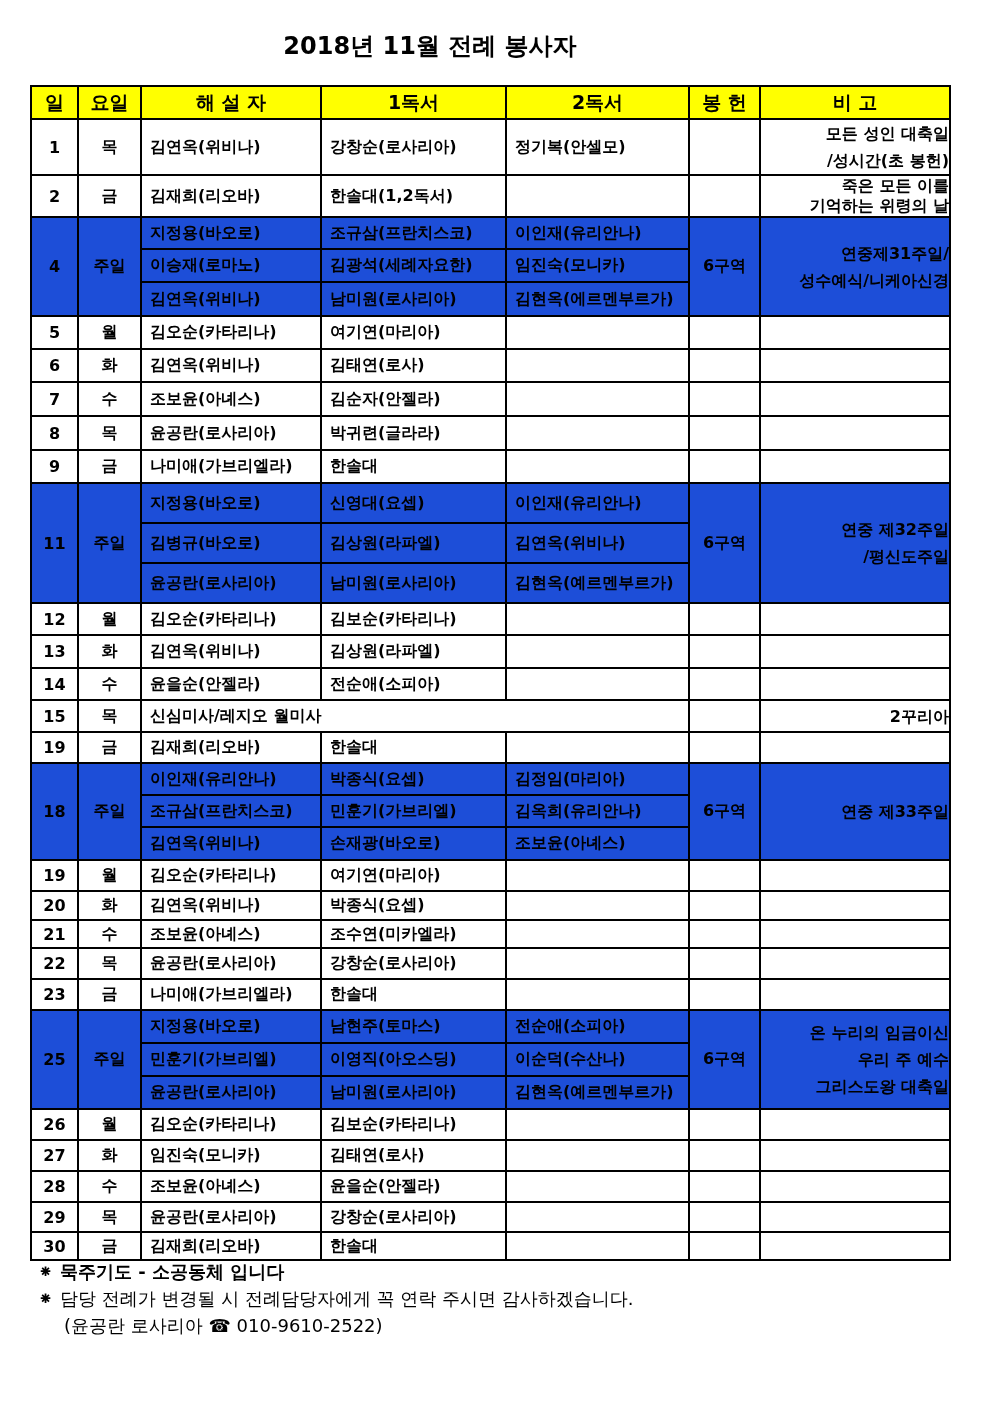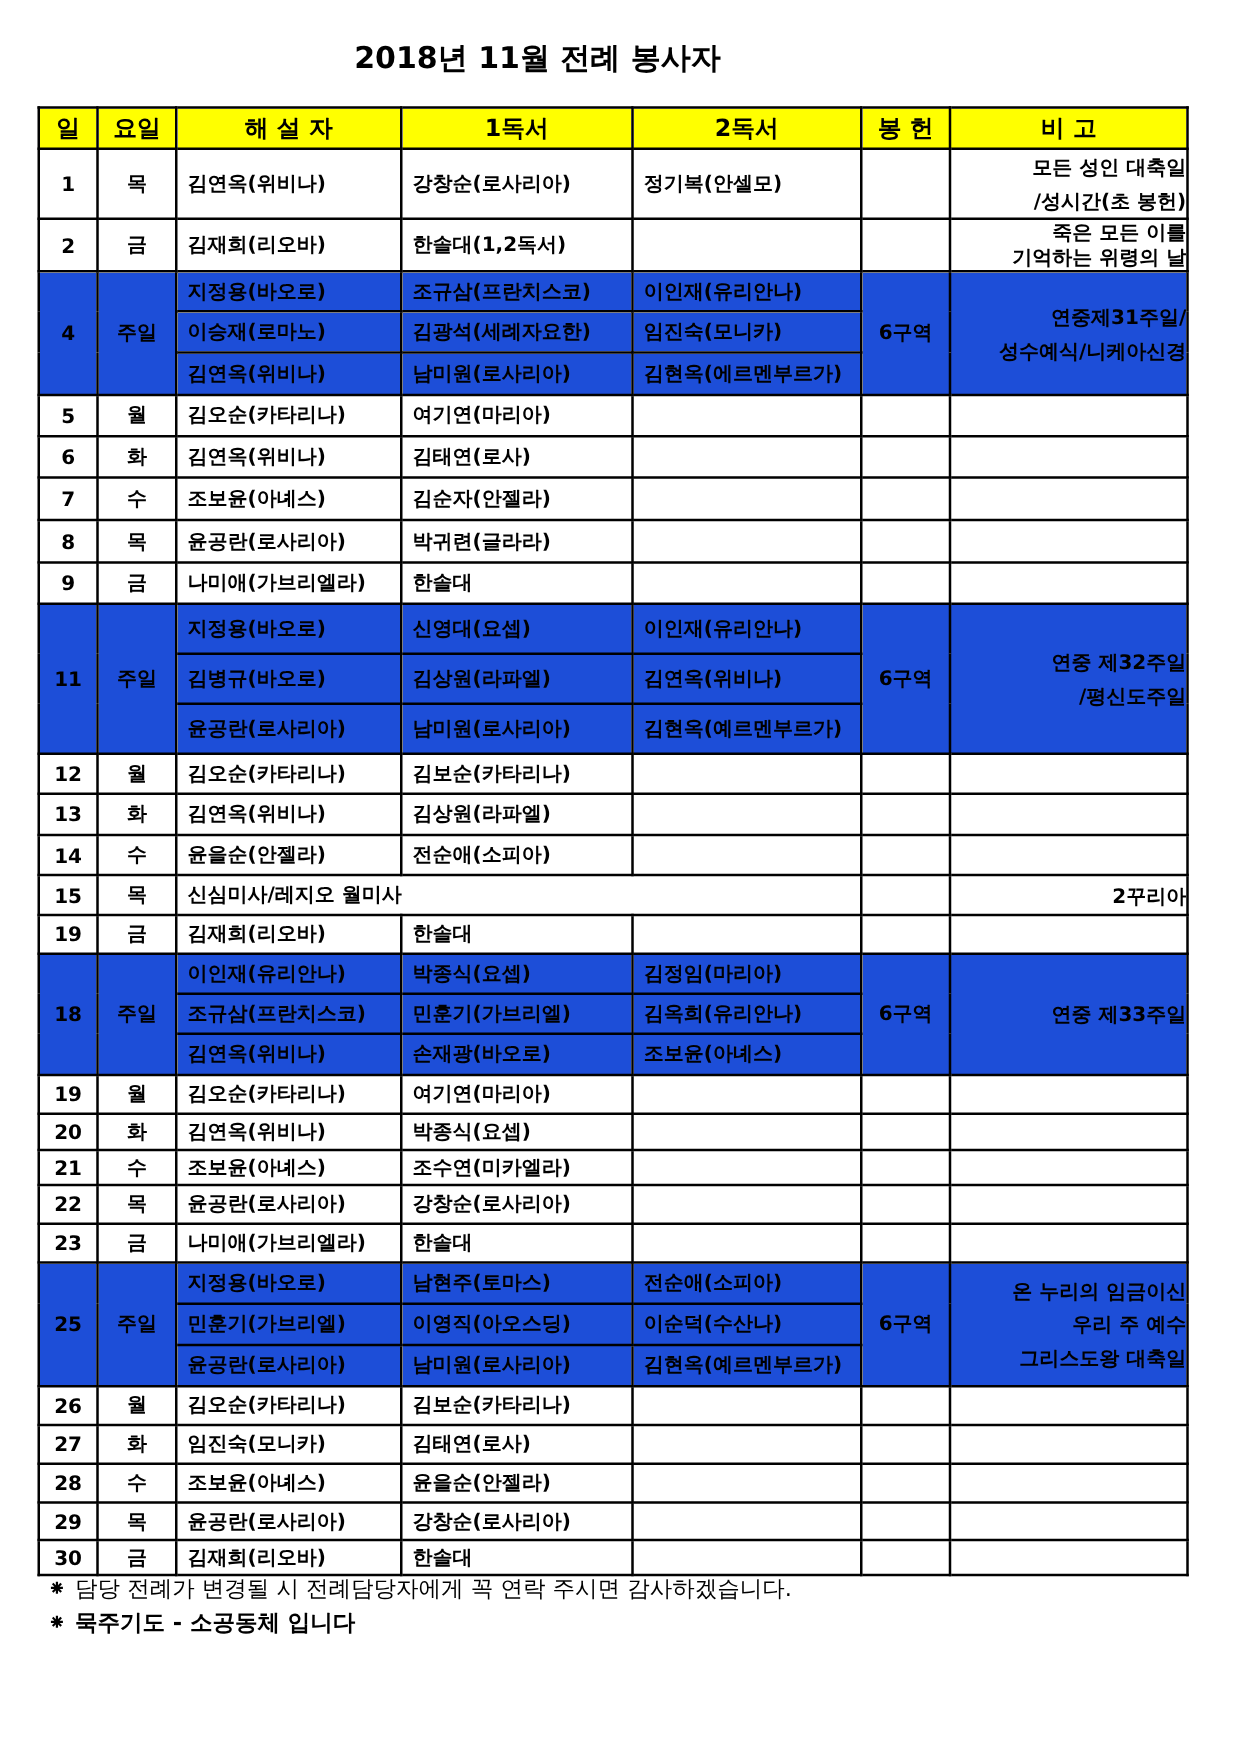--- a/index.html
+++ b/index.html
@@ -317,15 +317,16 @@
         <td class="l">김재희(리오바)</td>
         <td class="l">한솔대</td>
         <td class="l"></td>
         <td class="c"></td>
         <td class="note"></td>
       </tr>
     </tbody>
 </table>
 
 <div class="footer">
+  <div><span class="star">⁕</span><span>묵주기도 - 소공동체 입니다</span></div>
   <div style="font-weight:normal"><span class="star" style="font-weight:bold">⁕</span><span>담당 전례가 변경될 시 전례담당자에게 꼭 연락 주시면 감사하겠습니다.</span></div>
-  <div><span class="star">⁕</span><span>묵주기도 - 소공동체 입니다</span></div>
+  <div class="ind">(윤공란 로사리아 ☎ 010-9610-2522)</div>
 </div>
 
 </body></html>

